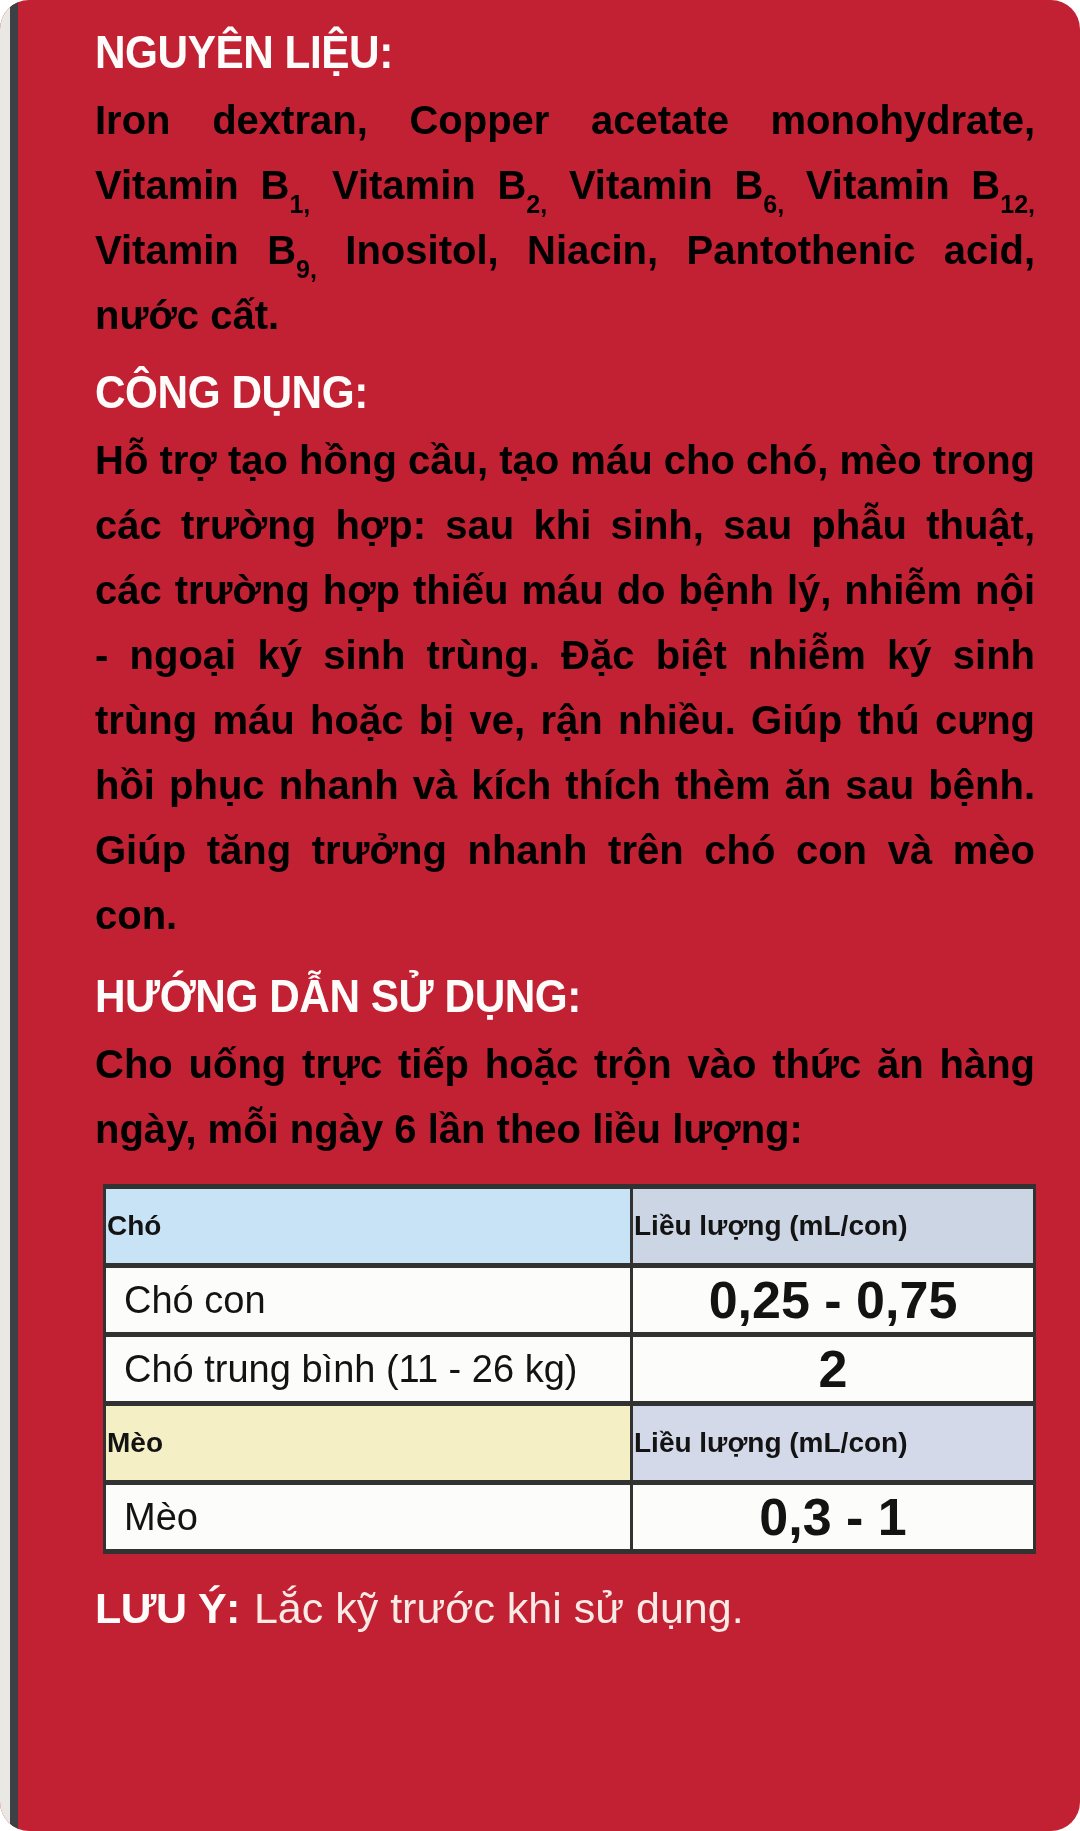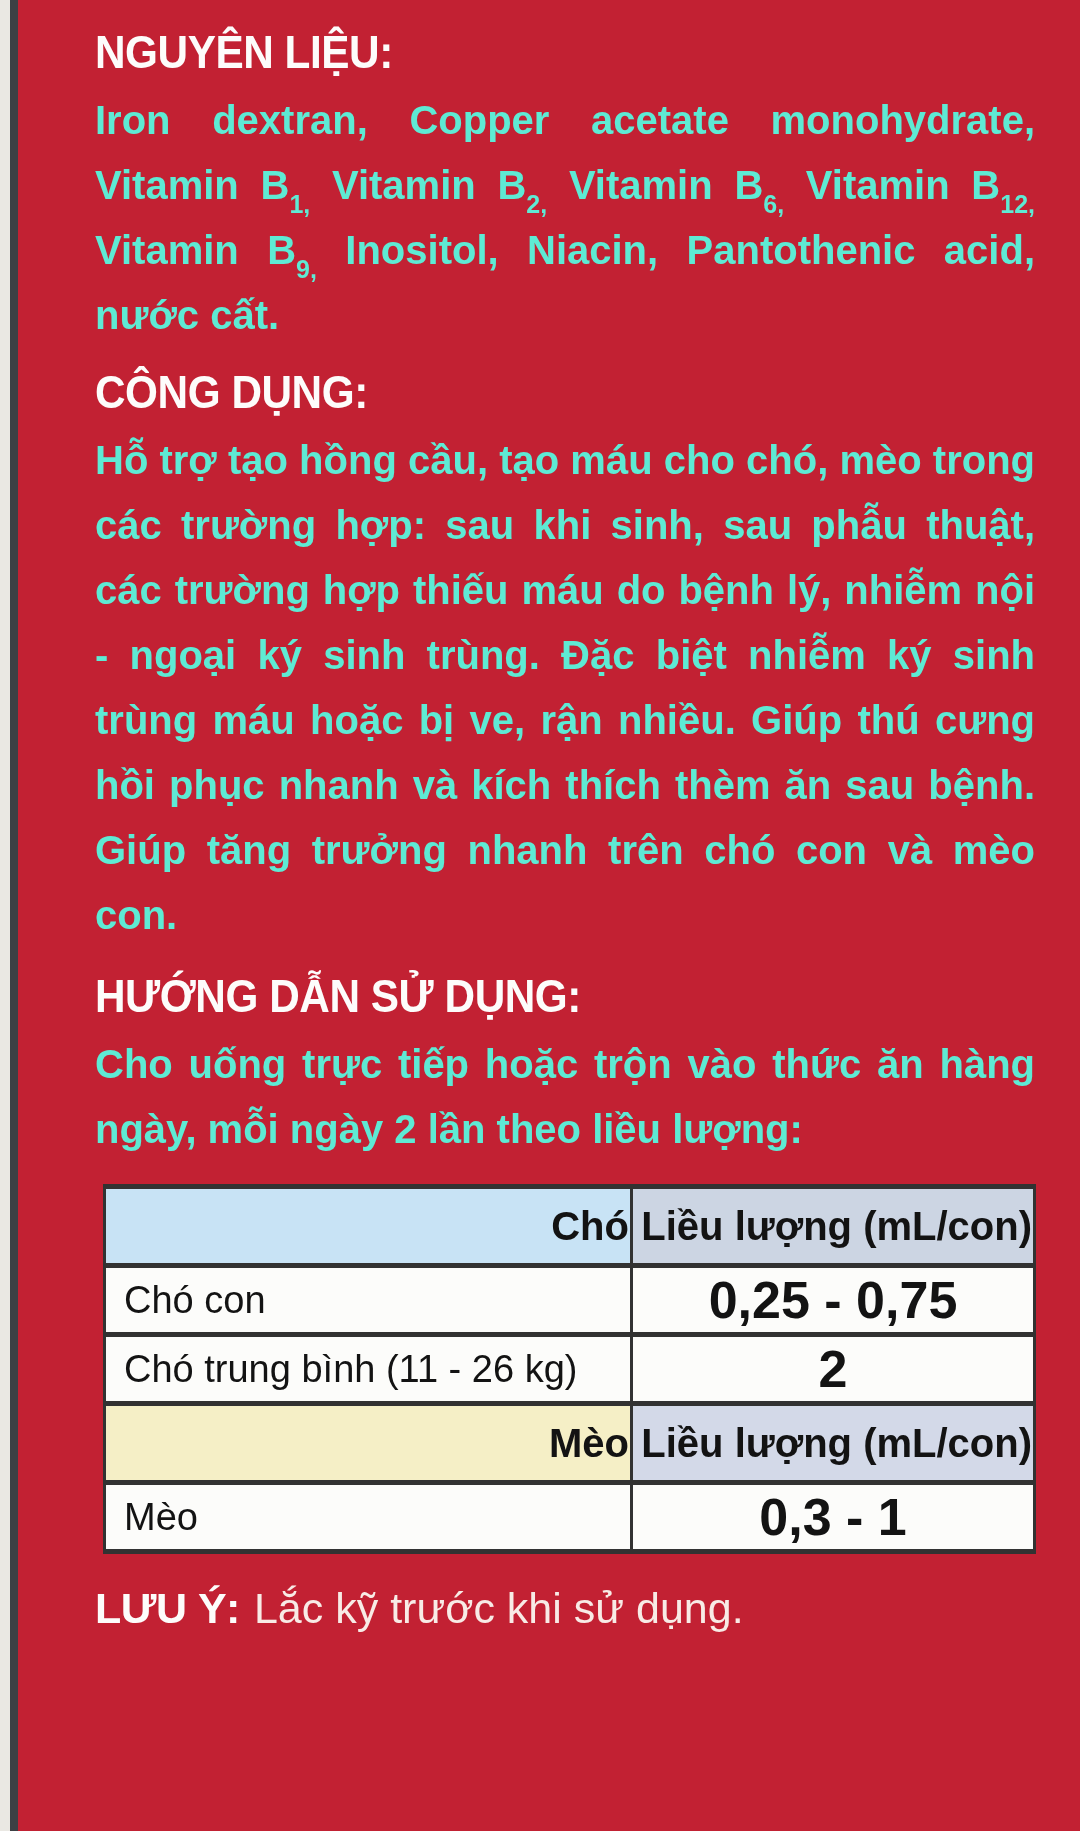--- a/index.html
+++ b/index.html
@@ -4,20 +4,21 @@
 <style>
   html, body { margin: 0; padding: 0; }
   body { font-family: "Liberation Sans", sans-serif; }
 
   .page {
     position: relative;
     width: 1080px;
     height: 1831px;
     background: #c22133;
     overflow: hidden;
+    border-radius: 29px;
   }
 
   .edge-strip {
     position: absolute;
     left: 0; top: 0; bottom: 0;
     width: 10px;
     background: #eae8e3;
   }
   .edge-line {
     position: absolute;
@@ -46,21 +47,21 @@
     white-space: nowrap;
   }
   .mt16 { margin-top: 16px; }
   .mt20 { margin-top: 20px; }
 
   .body-par {
     margin: 8px 0 0 0;
     font-size: 40px;
     font-weight: 700;
     line-height: 65px;
-    color: #5eead4;
+    color: #000000;
     text-align: justify;
   }
   .body-par sub {
     font-size: 25px;
     line-height: 0;
     vertical-align: -14px;
     letter-spacing: 0;
   }
 
   table.dosage {
@@ -70,21 +71,21 @@
     background: #fcfcfa;
     table-layout: fixed;
   }
   table.dosage th, table.dosage td {
     border: 5px solid #323232;
     border-left-width: 3px;
     border-right-width: 3px;
     color: #131313;
     overflow: hidden;
   }
-  table.dosage th { height: 72px; font-size: 40px; font-weight: 700; text-align: right; margin-left: 10px; }
+  table.dosage th { height: 72px; font-size: 28px; font-weight: 700; text-align: left; margin-left: 10px; }
   table.dosage td { height: 62px; margin-left: 36px; }
   td.animal-cell { font-size: 38px; font-weight: 400; text-align: left; padding-left: 18px; }
   td.dose-cell  { font-size: 52px; font-weight: 700; text-align: center; }
   .col-animal { width: 527px; }
   .col-dose   { width: 403px; }
   th.dog-animal-hdr { background: #c8e3f5; }
   th.dog-dose-hdr   { background: #ccd5e3; }
   th.cat-animal-hdr { background: #f5efc6; }
   th.cat-dose-hdr   { background: #d3d9e8; }
 
@@ -117,21 +118,21 @@
     <h2 class="sec-heading">NGUYÊN LIỆU:</h2>
 
     <p class="body-par"><span>Iron dextran, Copper acetate monohydrate, Vitamin B</span><sub>1,</sub><span> Vitamin B</span><sub>2,</sub><span> Vitamin B</span><sub>6,</sub><span> Vitamin B</span><sub>12,</sub><span> Vitamin B</span><sub>9,</sub><span> Inositol, Niacin, Pantothenic acid, nước cất.</span></p>
 
     <h2 class="sec-heading mt16">CÔNG DỤNG:</h2>
 
     <p class="body-par">Hỗ trợ tạo hồng cầu, tạo máu cho chó, mèo trong các trường hợp: sau khi sinh, sau phẫu thuật, các trường hợp thiếu máu do bệnh lý, nhiễm nội - ngoại ký sinh trùng. Đặc biệt nhiễm ký sinh trùng máu hoặc bị ve, rận nhiều. Giúp thú cưng hồi phục nhanh và kích thích thèm ăn sau bệnh. Giúp tăng trưởng nhanh trên chó con và mèo con.</p>
 
     <h2 class="sec-heading mt20">HƯỚNG DẪN SỬ DỤNG:</h2>
 
-    <p class="body-par">Cho uống trực tiếp hoặc trộn vào thức ăn hàng ngày, mỗi ngày 2 lần theo liều lượng:</p>
+    <p class="body-par">Cho uống trực tiếp hoặc trộn vào thức ăn hàng ngày, mỗi ngày 6 lần theo liều lượng:</p>
 
     <table class="dosage">
       <colgroup>
         <col class="col-animal">
         <col class="col-dose">
       </colgroup>
       <tbody>
         <tr>
           <th class="dog-animal-hdr">Chó</th>
           <th class="dog-dose-hdr">Liều lượng (mL/con)</th>

